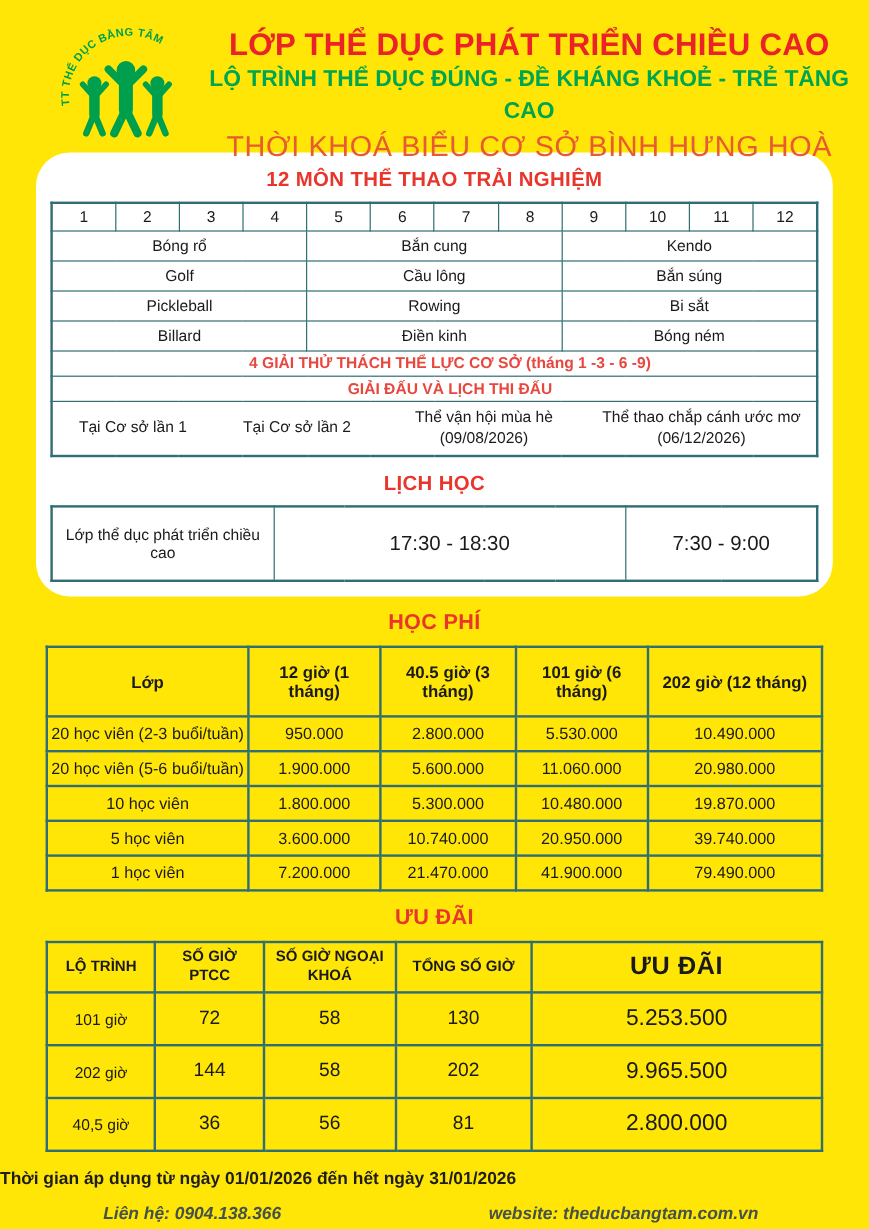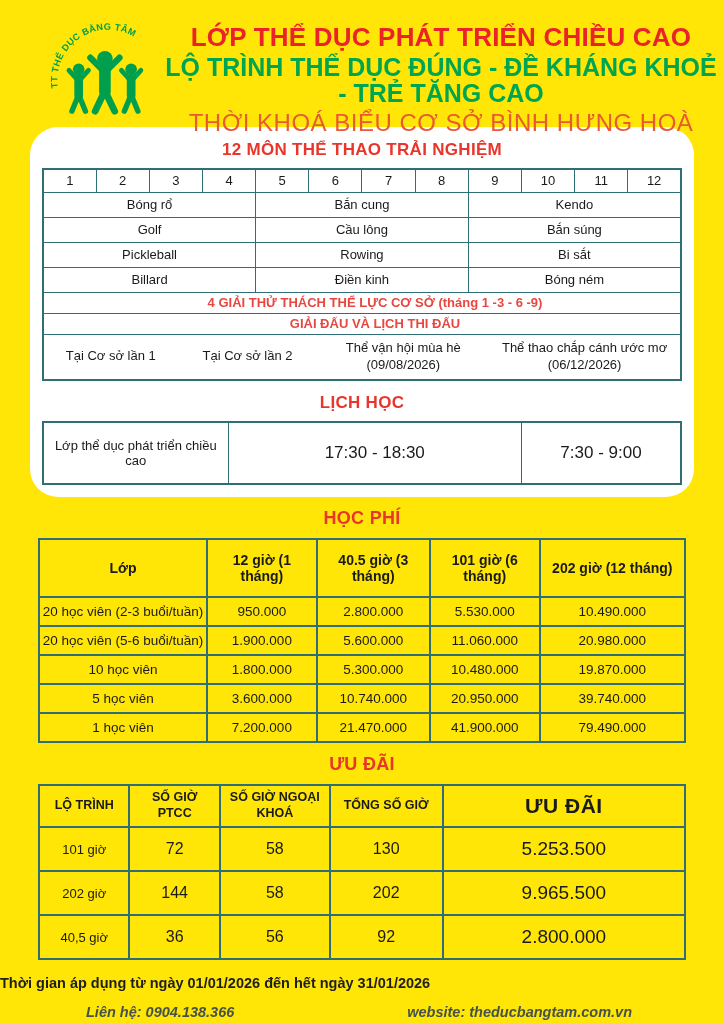--- a/index.html
+++ b/index.html
@@ -9,21 +9,21 @@
     position:relative; width:724px; height:1024px; margin:0 auto;
     background:#FFE606; overflow:hidden;
     font-family:"Liberation Sans", sans-serif; color:#1a1a1a;
   }
 
   
   .hdr { display:flex; align-items:flex-start; height:122px; }
   .logo { width:112px; height:102px; margin:14px 0 0 46px; flex:0 0 auto; }
   .hdr-text { flex:1 1 auto; text-align:center; padding-top:22px; }
   .h1 { color:#EB2227; font-weight:bold; font-size:26px; line-height:30px; letter-spacing:0.2px; }
-  .h2 { color:#00A550; font-weight:bold; font-size:25px; line-height:26px; margin-top:2px; }
+  .h2 { color:#00A550; font-weight:bold; font-size:19px; line-height:26px; margin-top:2px; }
   .h3 { color:#E85A32; font-weight:normal; font-size:24px; line-height:29px; margin-top:2px; letter-spacing:0.5px; }
 
   
   .panel { margin:5px 30px 0; background:#ffffff; border-radius:28px; padding:10px 12px 12px; }
   .sec-title { text-align:center; color:#E8362C; font-weight:bold; font-size:17px; margin:3px 0 8px; letter-spacing:0.3px; }
   .sec-title.outer { margin:11px 0 9px; font-size:18px; }
 
   table { width:100%; border-collapse:collapse; table-layout:fixed; }
 
   
@@ -296,21 +296,21 @@
         <td class="lab">202 giờ</td>
         <td>144</td>
         <td>58</td>
         <td>202</td>
         <td class="disc">9.965.500</td>
       </tr>
       <tr class="promo-row">
         <td class="lab">40,5 giờ</td>
         <td>36</td>
         <td>56</td>
-        <td>92</td>
+        <td>81</td>
         <td class="disc">2.800.000</td>
       </tr>
     </tbody>
       </table>
   </div>
 
   <div class="validity">Thời gian áp dụng từ ngày 01/01/2026 đến hết ngày 31/01/2026</div>
   <div class="contact-row">
     <span>Liên hệ: 0904.138.366</span>
     <span>website: theducbangtam.com.vn</span>

